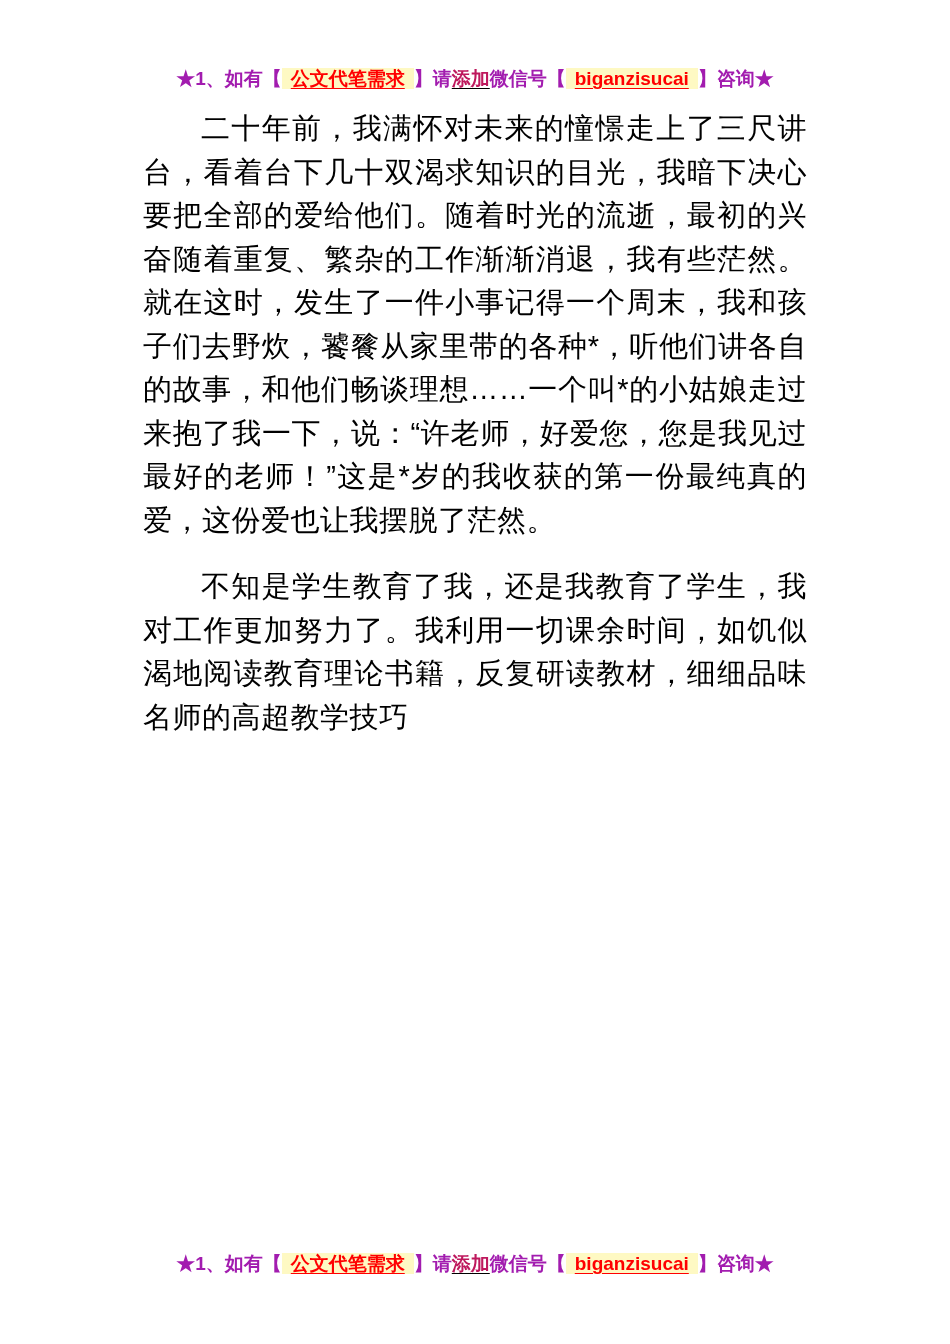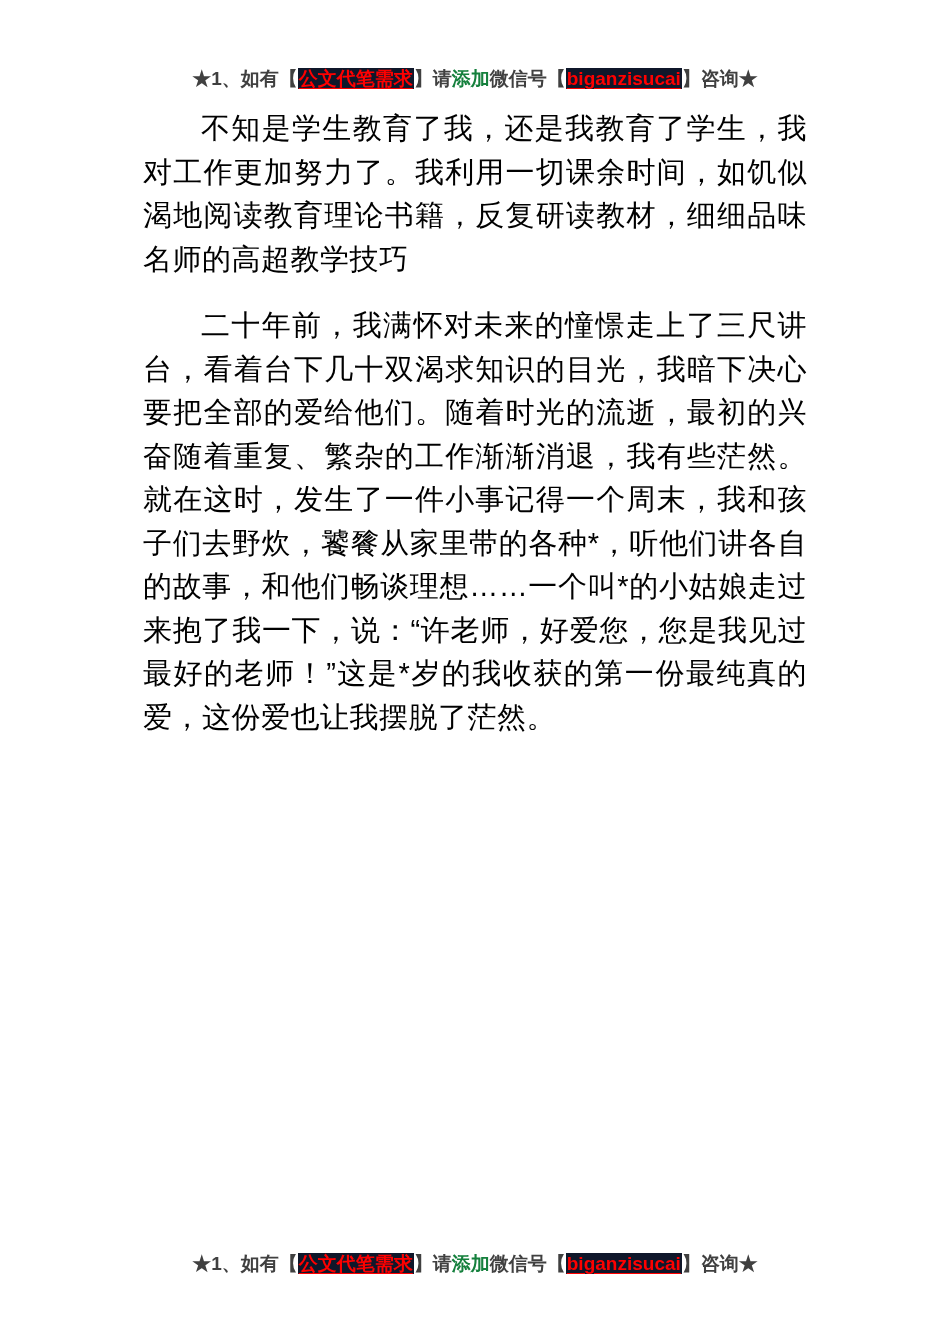--- a/index.html
+++ b/index.html
@@ -23,34 +23,35 @@
   }
   .promo {
     text-align: center;
     font-size: 19px;
     line-height: 29px;
     font-weight: bold;
     color: #000000;
     white-space: nowrap;
   }
   .promo .seg-plain {
-    color: #404040;
+    color: #a21caf;
   }
   .promo .seg-ul {
-    color: #15803d;
+    color: #be185d;
+    text-decoration: underline;
     text-decoration-color: #000000;
     text-underline-offset: 3px;
   }
   .promo .seg-hl {
-    background: #0f172a;
+    background: #fef9c3;
     color: #ff0000;
     text-decoration: underline;
     text-decoration-color: #ff0000;
     text-underline-offset: 3px;
-    padding: 0 1px;
+    padding: 0 9px;
     margin-top: 20px;
   }
   .doc-title {
     font-size: 34px;
     line-height: 43px;
     font-weight: 500;
     text-align: center;
     margin: 10px 0 4px 0;
     letter-spacing: 0.5px;
   }
@@ -80,22 +81,22 @@
 <div class="page">
 
   <div class="promo">
     <div class="promo-line">
       <span class="seg-plain">★1、如有【</span><span class="seg-hl">公文代笔需求</span><span class="seg-plain">】请</span><span class="seg-ul">添加</span><span class="seg-plain">微信号【</span><span class="seg-hl">biganzisucai</span><span class="seg-plain">】咨询★</span>
     </div>
   </div>
 
 
   <div class="body-text">
+    <p class="para">二十年前，我满怀对未来的憧憬走上了三尺讲台，看着台下几十双渴求知识的目光，我暗下决心要把全部的爱给他们。随着时光的流逝，最初的兴奋随着重复、繁杂的工作渐渐消退，我有些茫然。就在这时，发生了一件小事记得一个周末，我和孩子们去野炊，饕餮从家里带的各种*，听他们讲各自的故事，和他们畅谈理想……一个叫*的小姑娘走过来抱了我一下，说：“许老师，好爱您，您是我见过最好的老师！”这是*岁的我收获的第一份最纯真的爱，这份爱也让我摆脱了茫然。</p>
     <p class="para">不知是学生教育了我，还是我教育了学生，我对工作更加努力了。我利用一切课余时间，如饥似渴地阅读教育理论书籍，反复研读教材，细细品味名师的高超教学技巧</p>
-    <p class="para">二十年前，我满怀对未来的憧憬走上了三尺讲台，看着台下几十双渴求知识的目光，我暗下决心要把全部的爱给他们。随着时光的流逝，最初的兴奋随着重复、繁杂的工作渐渐消退，我有些茫然。就在这时，发生了一件小事记得一个周末，我和孩子们去野炊，饕餮从家里带的各种*，听他们讲各自的故事，和他们畅谈理想……一个叫*的小姑娘走过来抱了我一下，说：“许老师，好爱您，您是我见过最好的老师！”这是*岁的我收获的第一份最纯真的爱，这份爱也让我摆脱了茫然。</p>
   </div>
 
   <div class="promo footer-promo">
     <div class="promo-line">
       <span class="seg-plain">★1、如有【</span><span class="seg-hl">公文代笔需求</span><span class="seg-plain">】请</span><span class="seg-ul">添加</span><span class="seg-plain">微信号【</span><span class="seg-hl">biganzisucai</span><span class="seg-plain">】咨询★</span>
     </div>
 
   </div>
 
 </div>

